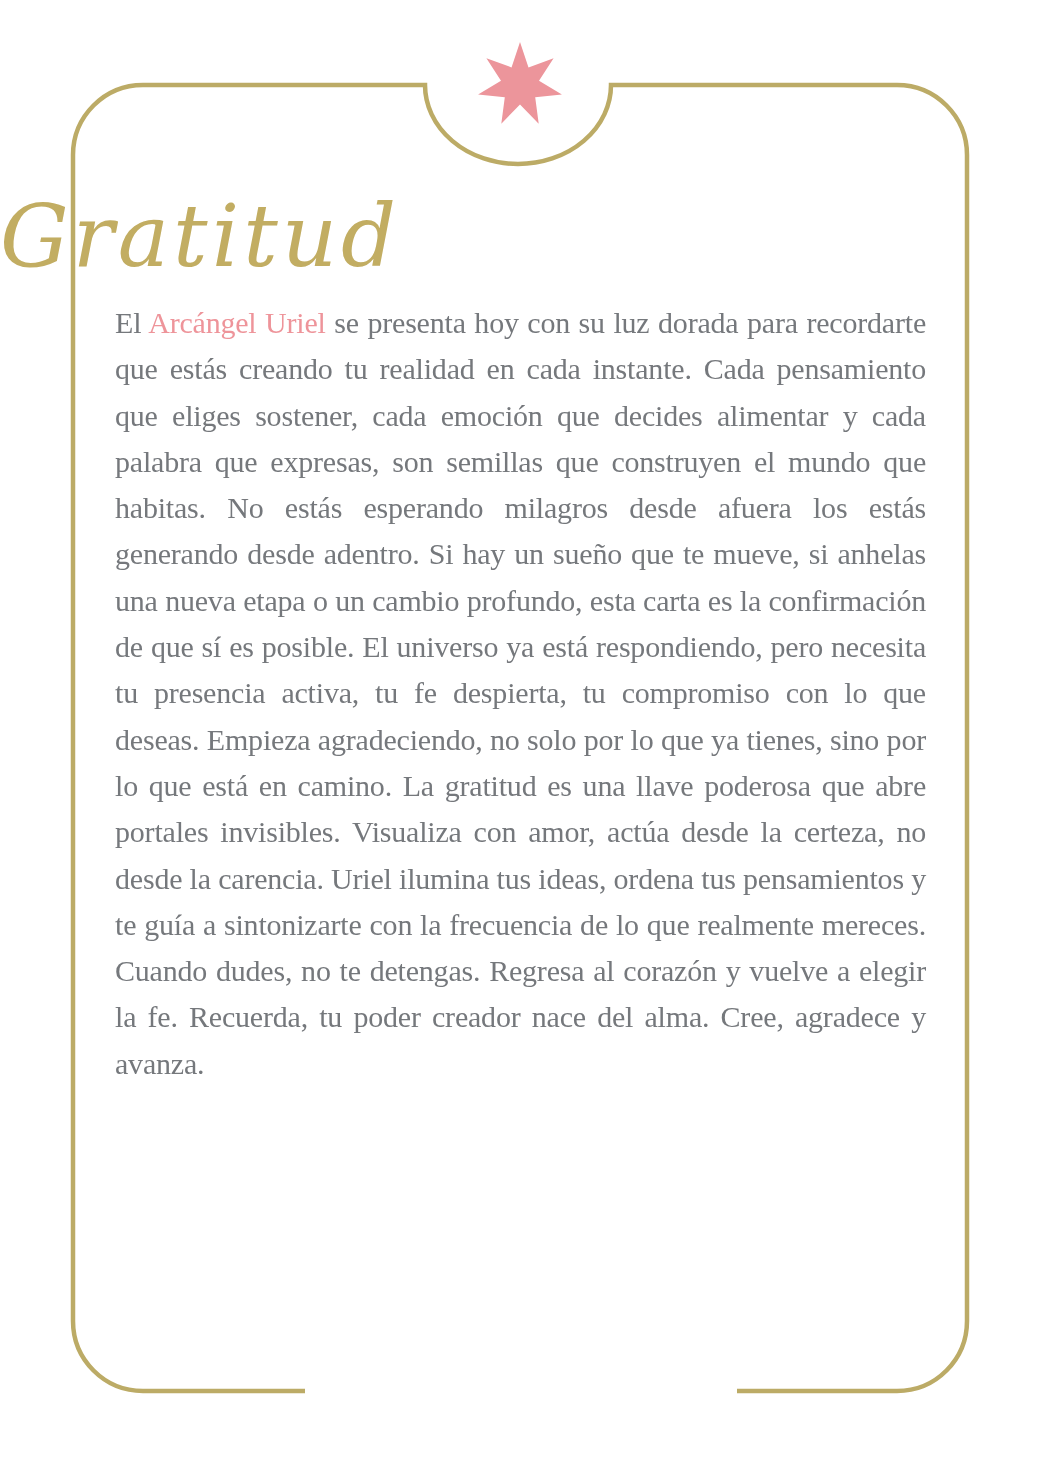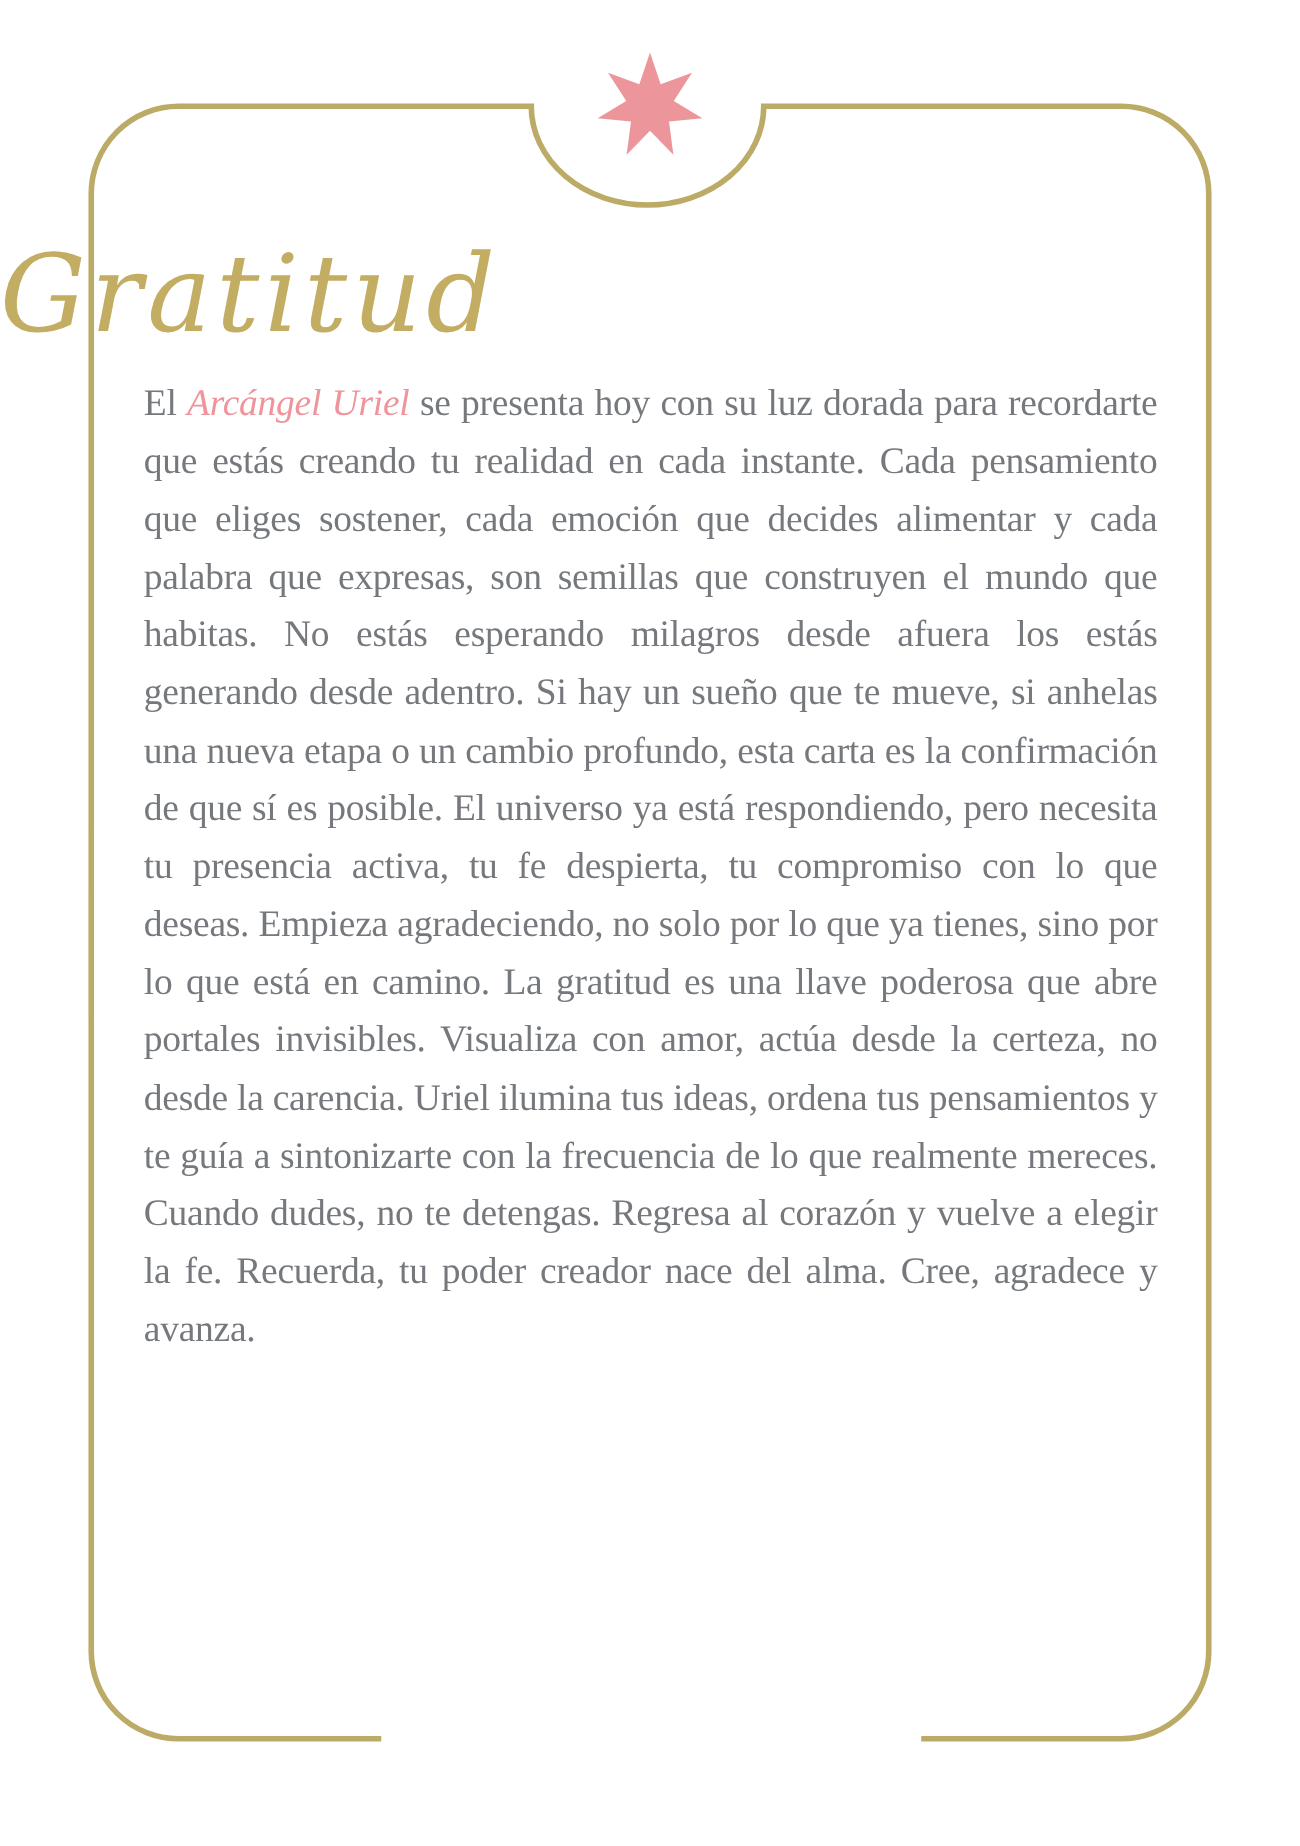--- a/index.html
+++ b/index.html
@@ -50,21 +50,20 @@
     width: 811px;
     text-align: justify;
     font-family: "Liberation Serif", serif;
     font-size: 30px;
     line-height: 46.3px;
     color: var(--text);
     letter-spacing: -0.2px;
   }
   .accent-name {
     color: var(--accent);
-    font-style: italic;
   }
   .signature {
     position: absolute;
     top: 1332px;
     left: 0;
     width: 100%;
     text-align: center;
     font-family: "DejaVu Serif", serif;
     font-style: italic;
     font-weight: 400;

